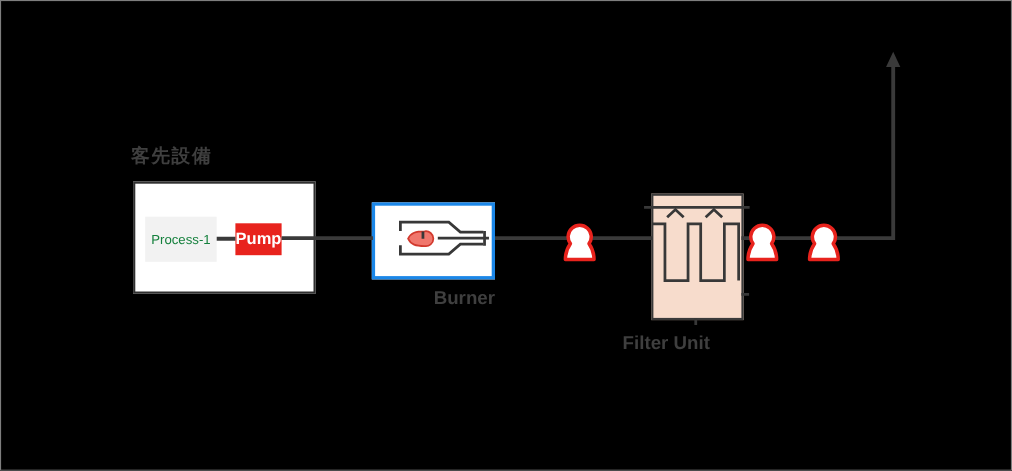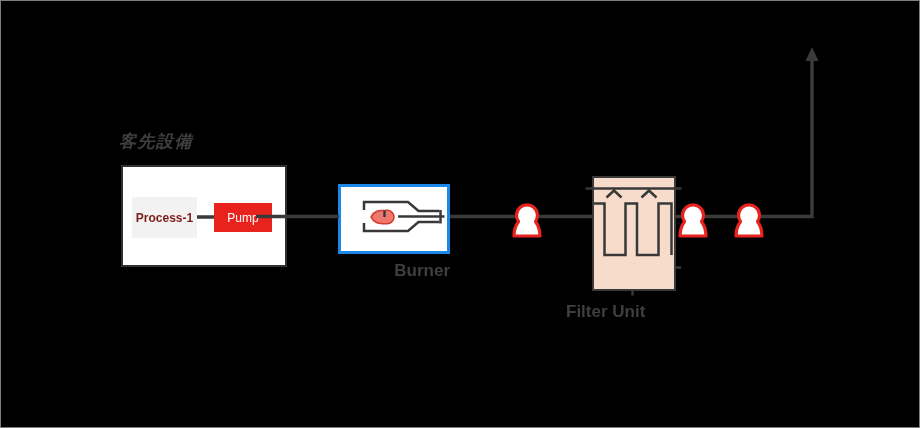--- a/index.html
+++ b/index.html
@@ -9,28 +9,28 @@
   html,body{margin:0;padding:0;background:#000;}
   #canvas{
     position:relative; width:920px; height:428px; box-sizing:border-box;
     background:var(--background); border:1px solid #7e7e7e; overflow:hidden;
     font-family:"Liberation Sans", sans-serif;
   }
   .box{position:absolute; box-sizing:border-box;}
   #customer-box{left:120px; top:164px; width:166px; height:102px; background:var(--box-fill); border:2.5px solid var(--box-border);}
   #process-box{left:131px; top:196px; width:65px; height:41px; background:var(--process-fill);
     display:flex; align-items:center; justify-content:center;
-    font-size:12px; font-weight:bold; color:#7f1d1d;}
-  #pump-box{left:213px; top:202px; width:58px; height:29px; background:var(--red);
+    font-size:12px; font-weight:normal; color:#15803d;}
+  #pump-box{left:213px; top:202px; width:42px; height:29px; background:var(--red);
     display:flex; align-items:center; justify-content:center;
-    font-size:12px; font-weight:normal; color:#ffffff;}
+    font-size:15px; font-weight:bold; color:#ffffff;}
   #burner-box{left:337px; top:183px; width:112px; height:70px; background:var(--box-fill); border:3px solid var(--blue);}
   #filter-box{left:591px; top:175px; width:84px; height:115px; background:var(--filter-fill); border:2.5px solid #3a3a3a;}
   .dlabel{position:absolute; font-weight:bold; color:var(--label); white-space:nowrap;}
-  #customer-label{left:118px; top:129px; font-size:17px; letter-spacing:1.5px;font-style:italic;}
+  #customer-label{left:118px; top:129px; font-size:17px; letter-spacing:1.5px;}
   #burner-label{left:337px; top:260px; width:112px; text-align:right; font-size:17px;}
   #filter-label{left:565px; top:301px; width:136px; text-align:left; font-size:17px;}
   #note-label{left:99px; top:353px; font-size:17px; letter-spacing:1px;}
   #overlay{position:absolute; left:0; top:0; pointer-events:none;}
   .pipe{stroke:var(--pipe); stroke-width:3.5; fill:none;}
   .arrowhead{fill:var(--pipe); stroke:none;}
   .icon-line{stroke:#383838; stroke-width:2.5; fill:none;}
   .valve{fill:#ffffff; stroke:var(--red); stroke-width:3.2; stroke-linejoin:round;}
   .flame{fill:#f0776d; stroke:#d23a2e; stroke-width:1.6;}
 </style>

